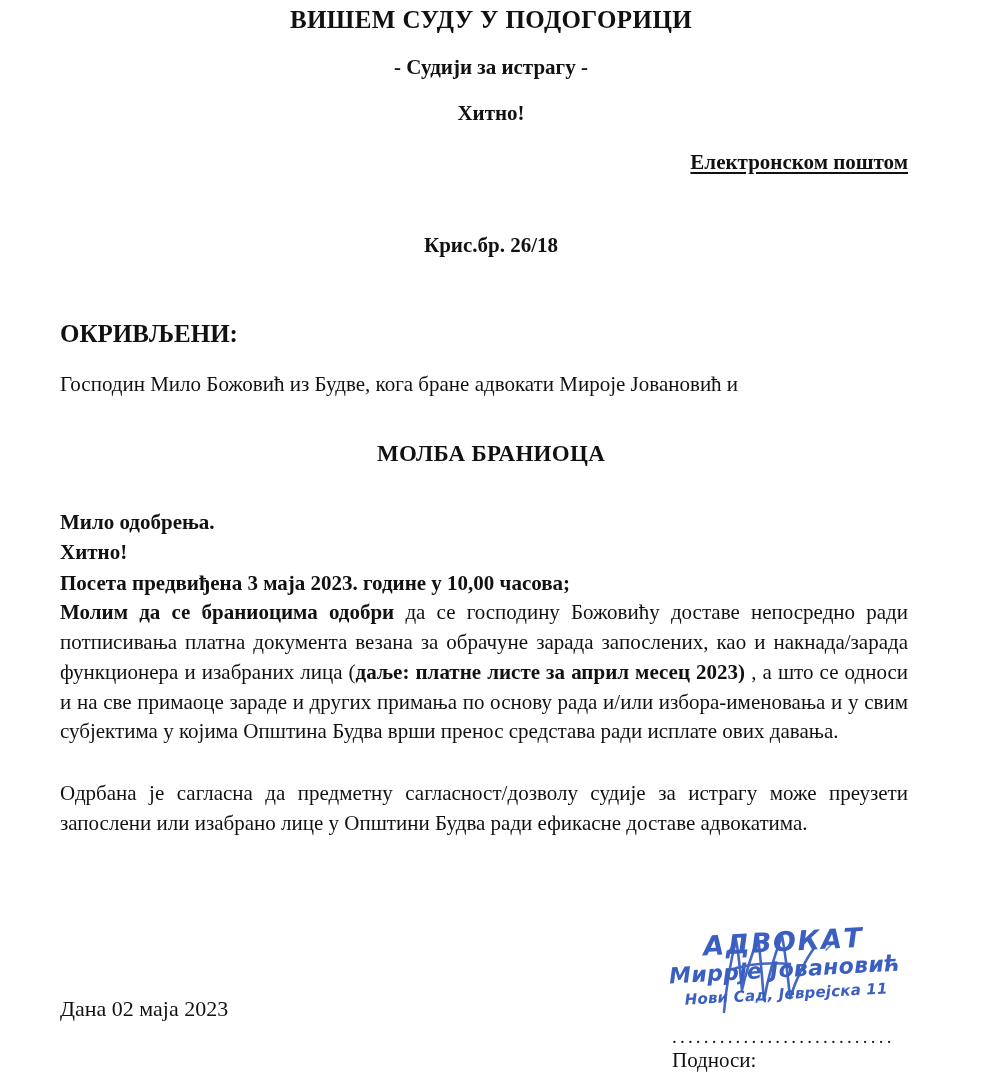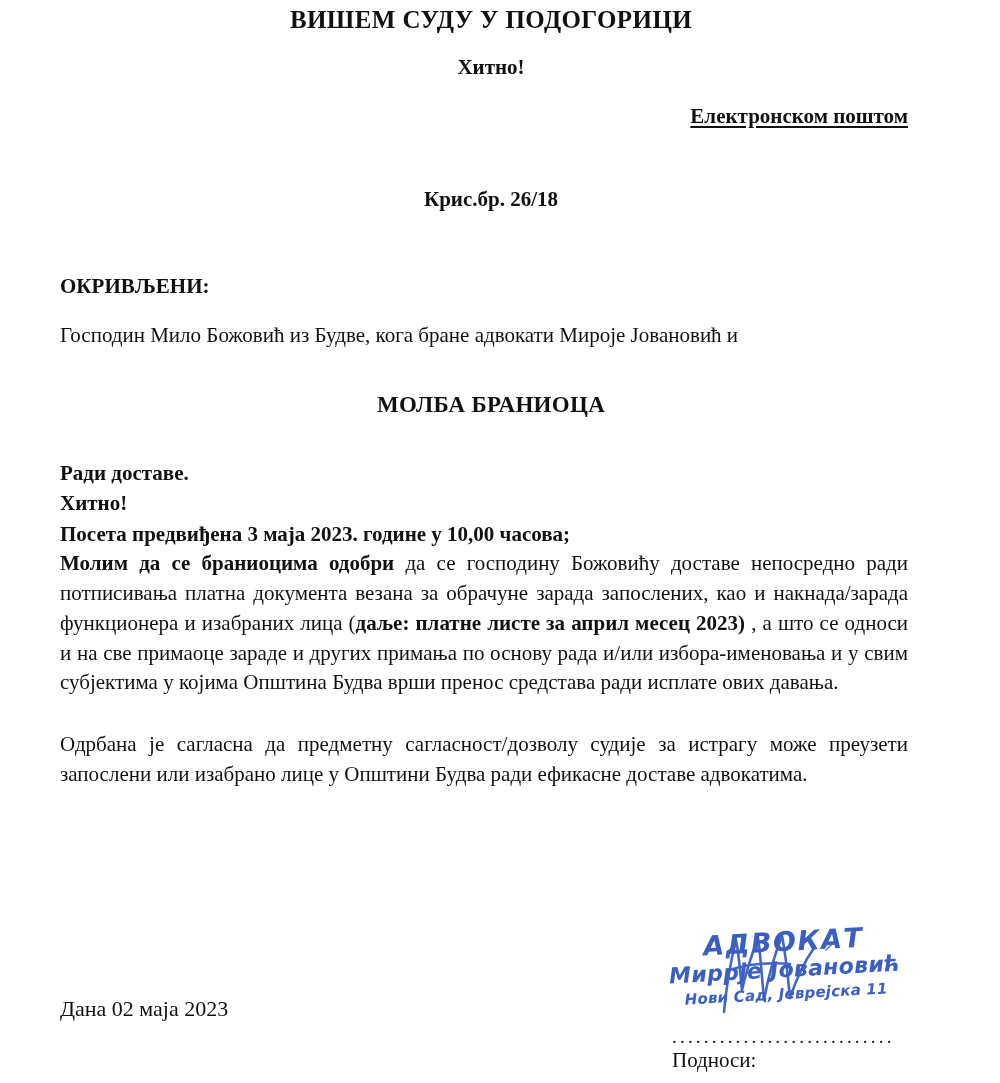--- a/index.html
+++ b/index.html
@@ -68,21 +68,21 @@
     text-align: center;
     font-weight: bold;
     font-size: 21px;
     margin-top: 58px;
     padding-left: 14px;
   }
 
   
   .accused-label {
     font-weight: bold;
-    font-size: 21px;
+    font-size: 25px;
     margin-top: 62px;
   }
   .accused-line {
     font-size: 21px;
     margin-top: 22px;
     line-height: 1.35;
   }
   .accused-second {
     font-size: 21px;
     margin-top: 20px;
@@ -190,38 +190,39 @@
   }
 </style>
 </head>
 <body>
 
 <div class="page">
   <div class="content">
 
     <div class="court-title">ВИШЕМ СУДУ У ПОДОГОРИЦИ</div>
 
+    <div class="court-sub">- Судији за истрагу -</div>
 
     <div class="urgent-top">Хитно!</div>
 
     <div class="email-line">
       <span>Електронском поштом</span>
     </div>
 
     <div class="case-no">Крис.бр. 26/18</div>
 
     <div class="accused-label">ОКРИВЉЕНИ:</div>
 
     <div class="accused-line">Господин Мило Божовић из Будве, кога бране адвокати Мироје Јовановић и</div>
 
 
     <div class="request-title">МОЛБА БРАНИОЦА</div>
 
     <div class="notes">
-      <div>Ради доставе.</div>
+      <div>Мило одобрења.</div>
       <div>Хитно!</div>
       <div>Посета предвиђена 3 маја 2023. године у 10,00 часова;</div>
     </div>
 
     <div class="para para-1">
       <b>Молим да се браниоцима одобри</b><span> да се господину Божовићу доставе непосредно ради потписивања платна документа везана за обрачуне зарада запослених, као и накнада/зарада функционера и изабраних лица (</span><b>даље: платне листе за април месец 2023)</b><span> , а што се односи и на све примаоце зараде и других примања по основу рада и/или избора-именовања и у свим субјектима у којима Општина Будва врши пренос средстава ради исплате ових давања.</span>
     </div>
 
     <div class="para para-2">Одрбана је сагласна да предметну сагласност/дозволу судије за истрагу може преузети запослени или изабрано лице у Општини Будва ради ефикасне доставе адвокатима.</div>
 

